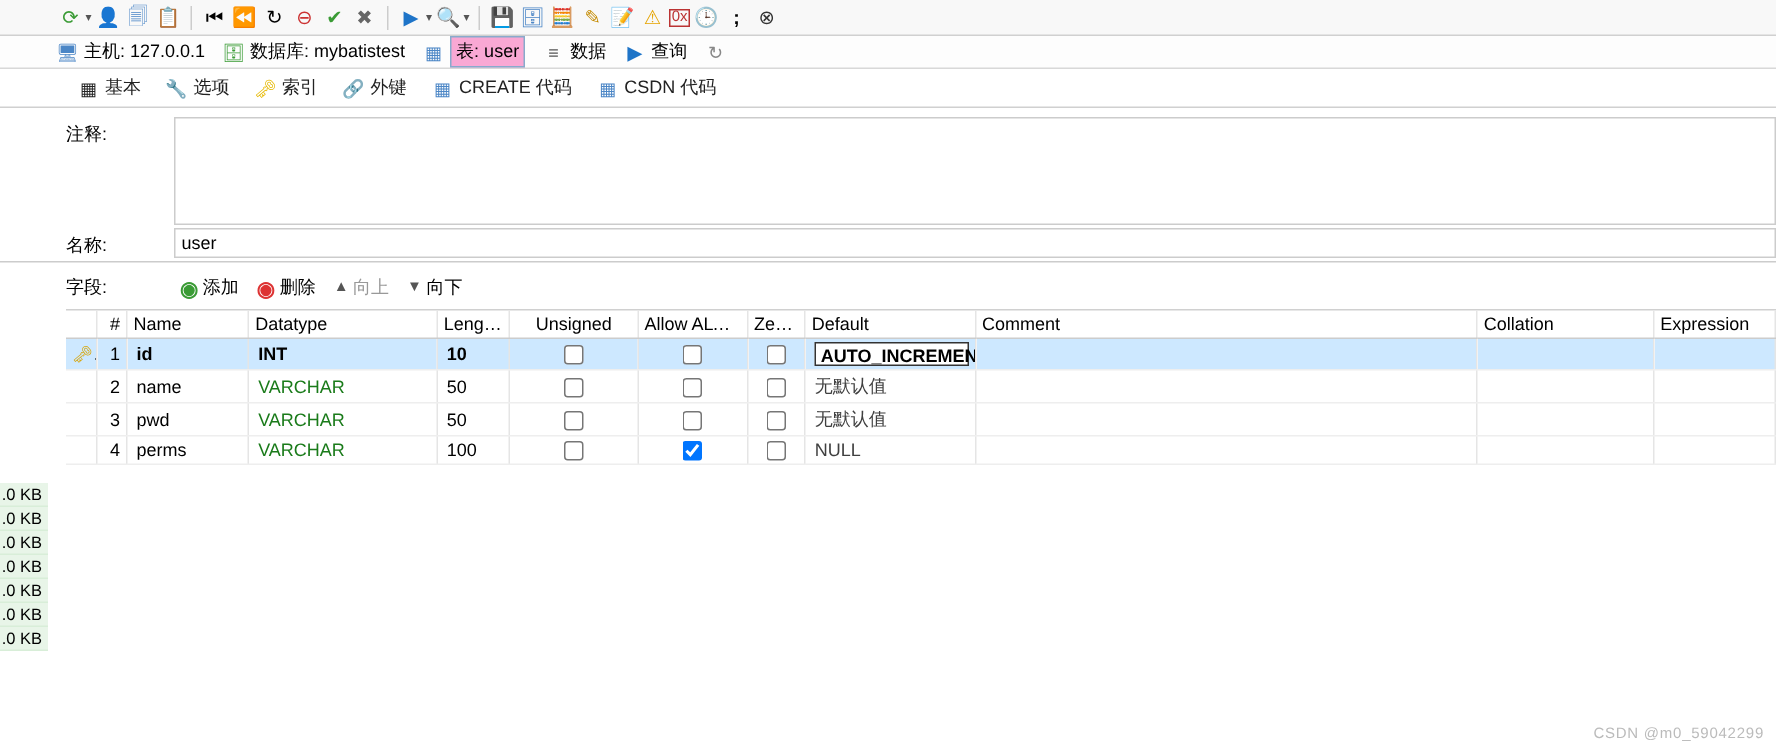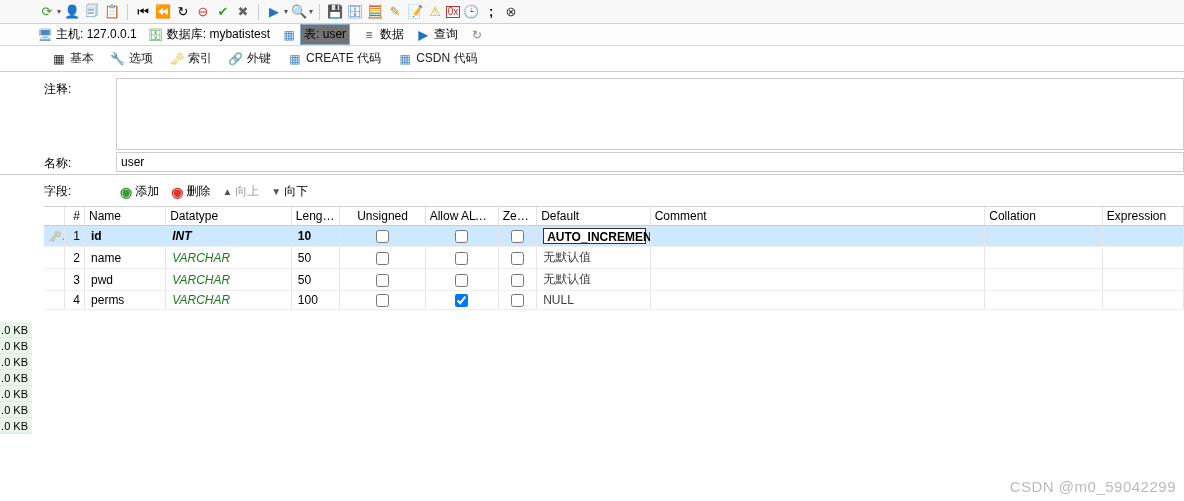--- a/index.html
+++ b/index.html
@@ -38,21 +38,21 @@
     height: 22px;
     border-bottom: 1px solid #d8d8d8;
     display: flex;
     align-items: center;
     padding-left: 38px;
     gap: 4px;
     background: #fdfdfd;
   }
   .breadcrumb .bc-icon { width: 14px; height: 14px; display: inline-flex; align-items: center; justify-content: center; font-size: 12px; }
   .breadcrumb .bc-text { margin-right: 8px; }
-  .breadcrumb .sel { background: #737373; padding: 1px 3px; border: 1px solid #8ac; }
+  .breadcrumb .sel { background: #f9a8d4; padding: 1px 3px; border: 1px solid #8ac; }
   .blue-play { color: #1e74c8; font-weight: bold; }
 
   
   .tabrow {
     height: 26px;
     display: flex;
     align-items: center;
     padding-left: 44px;
     gap: 1px;
     border-bottom: 1px solid #d0d0d0;
@@ -152,21 +152,21 @@
   .grid .col-zero  { width: 38px; text-align: center; }
   .grid .col-def   { width: 112px; }
   .grid .col-com   { width: 330px; }
   .grid .col-coll  { width: 116px; }
   .grid .col-expr  { width: 80px; }
 
   .grid tr.r-sel td { background: #cde8ff; }
   .grid tr.r-sel td.col-type { color: #000; font-weight: bold; }
   .grid tr.r-sel td.col-name { font-weight: bold; }
   .grid tr.r-sel td.col-len  { font-weight: bold; }
-  .grid td.col-type { color: #1a7b1a; font-style: italic; }
+  .grid td.col-type { color: #1a7b1a; }
   .grid .col-def .cell-def-sel {
     border: 1px solid #333;
     background: #fff;
     display: block;
     padding: 0 3px;
     height: 16px;
     line-height: 16px;
     font-weight: bold;
   }
   .grid .col-def .muted { color: #404040; }
@@ -194,21 +194,21 @@
     background: #e8f5e8;
     color: #000;
   }
 
   
   .wm {
     position: absolute;
     right: 8px;
     bottom: 6px;
     color: #bbb;
-    font-size: 15px;
+    font-size: 10px;
     font-family: Arial, sans-serif;
     letter-spacing: 0.5px;
   }
 </style>
 </head>
 <body>
 
 <div class="toolbar">
   <span class="tb-icon" style="color:#3a9b35;">⟳</span>
   <span class="drop">▾</span>

